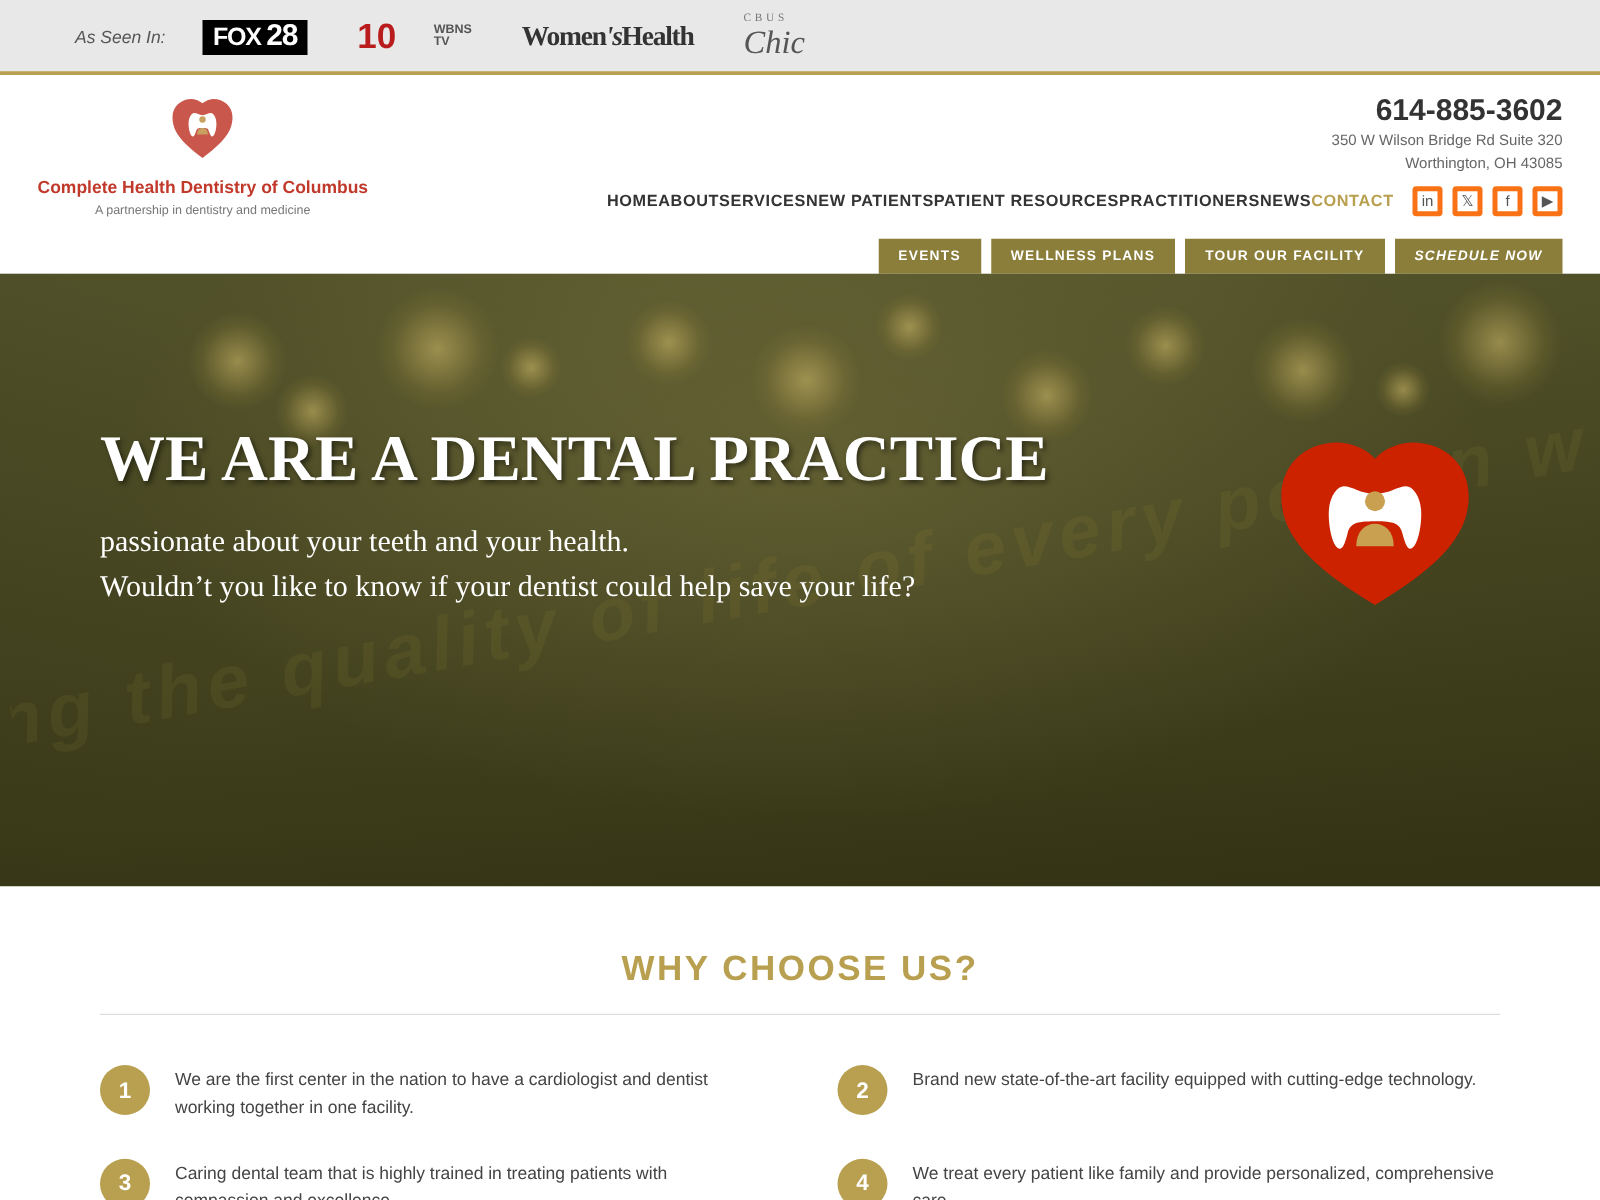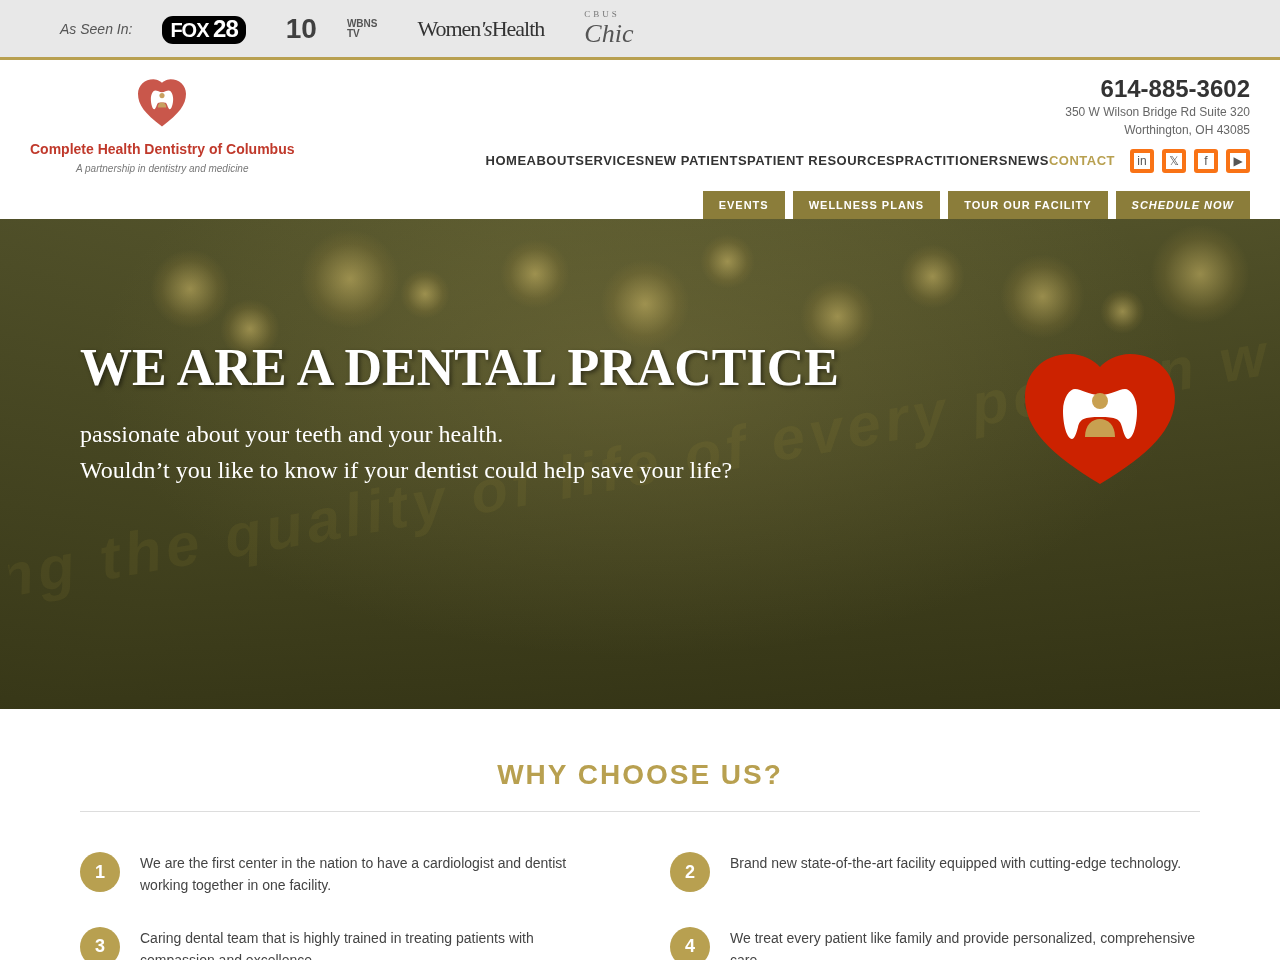--- a/index.html
+++ b/index.html
@@ -25,30 +25,29 @@
       align-items: center;
       gap: 40px;
     }
     .fox-logo {
       background: #000;
       color: #fff;
       padding: 3px 8px;
       font-size: 20px;
       font-weight: 900;
       letter-spacing: -1px;
-      border-radius: 11px;
     }
     .fox-num {
       font-size: 24px;
       font-weight: 900;
     }
     .womens-health-logo {
       font-family: Georgia, serif;
       font-size: 22px;
-      font-weight: normal;
+      font-weight: bold;
       color: #333;
       letter-spacing: -1px;
     }
 
     
     .header {
       display: flex;
       align-items: flex-start;
       padding: 15px 30px 0;
       background: #fff;
@@ -68,21 +67,20 @@
       color: #c0392b;
       font-size: 14px;
       font-weight: bold;
       text-align: center;
       line-height: 1.4;
       margin-top: 5px;
     }
     .logo-subtext {
       color: #777;
       font-size: 10px;
-      font-style: italic;
       text-align: center;
       margin-top: 3px;
     }
 
     
     .nav-area {
       flex: 1;
       display: flex;
       flex-direction: column;
       align-items: flex-end;
@@ -283,21 +281,21 @@
 
 <div class="as-seen-in">
   <span class="as-seen-in-label">As Seen In:</span>
   <div class="media-logos">
 
     <div>
       <span class="fox-logo">FOX <span class="fox-num">28</span></span>
     </div>
 
     <div style="display:flex;align-items:center;gap:2px;">
-      <span style="font-size:28px;font-weight:900;color:#404040;">10</span>
+      <span style="font-size:28px;font-weight:900;color:#b91c1c;">10</span>
       <span style="font-size:10px;color:#555;line-height:1;font-weight:bold;margin-left:28px;">WBNS<br>TV</span>
     </div>
 
     <div class="womens-health-logo">
       Women<span style="font-style:italic;">'s</span>Health
     </div>
 
     <div style="font-family:Georgia,serif;">
       <span style="font-size:9px;letter-spacing:3px;color:#777;display:block;">CBUS</span>
       <span style="font-size:26px;font-style:italic;color:#555;">Chic</span>

